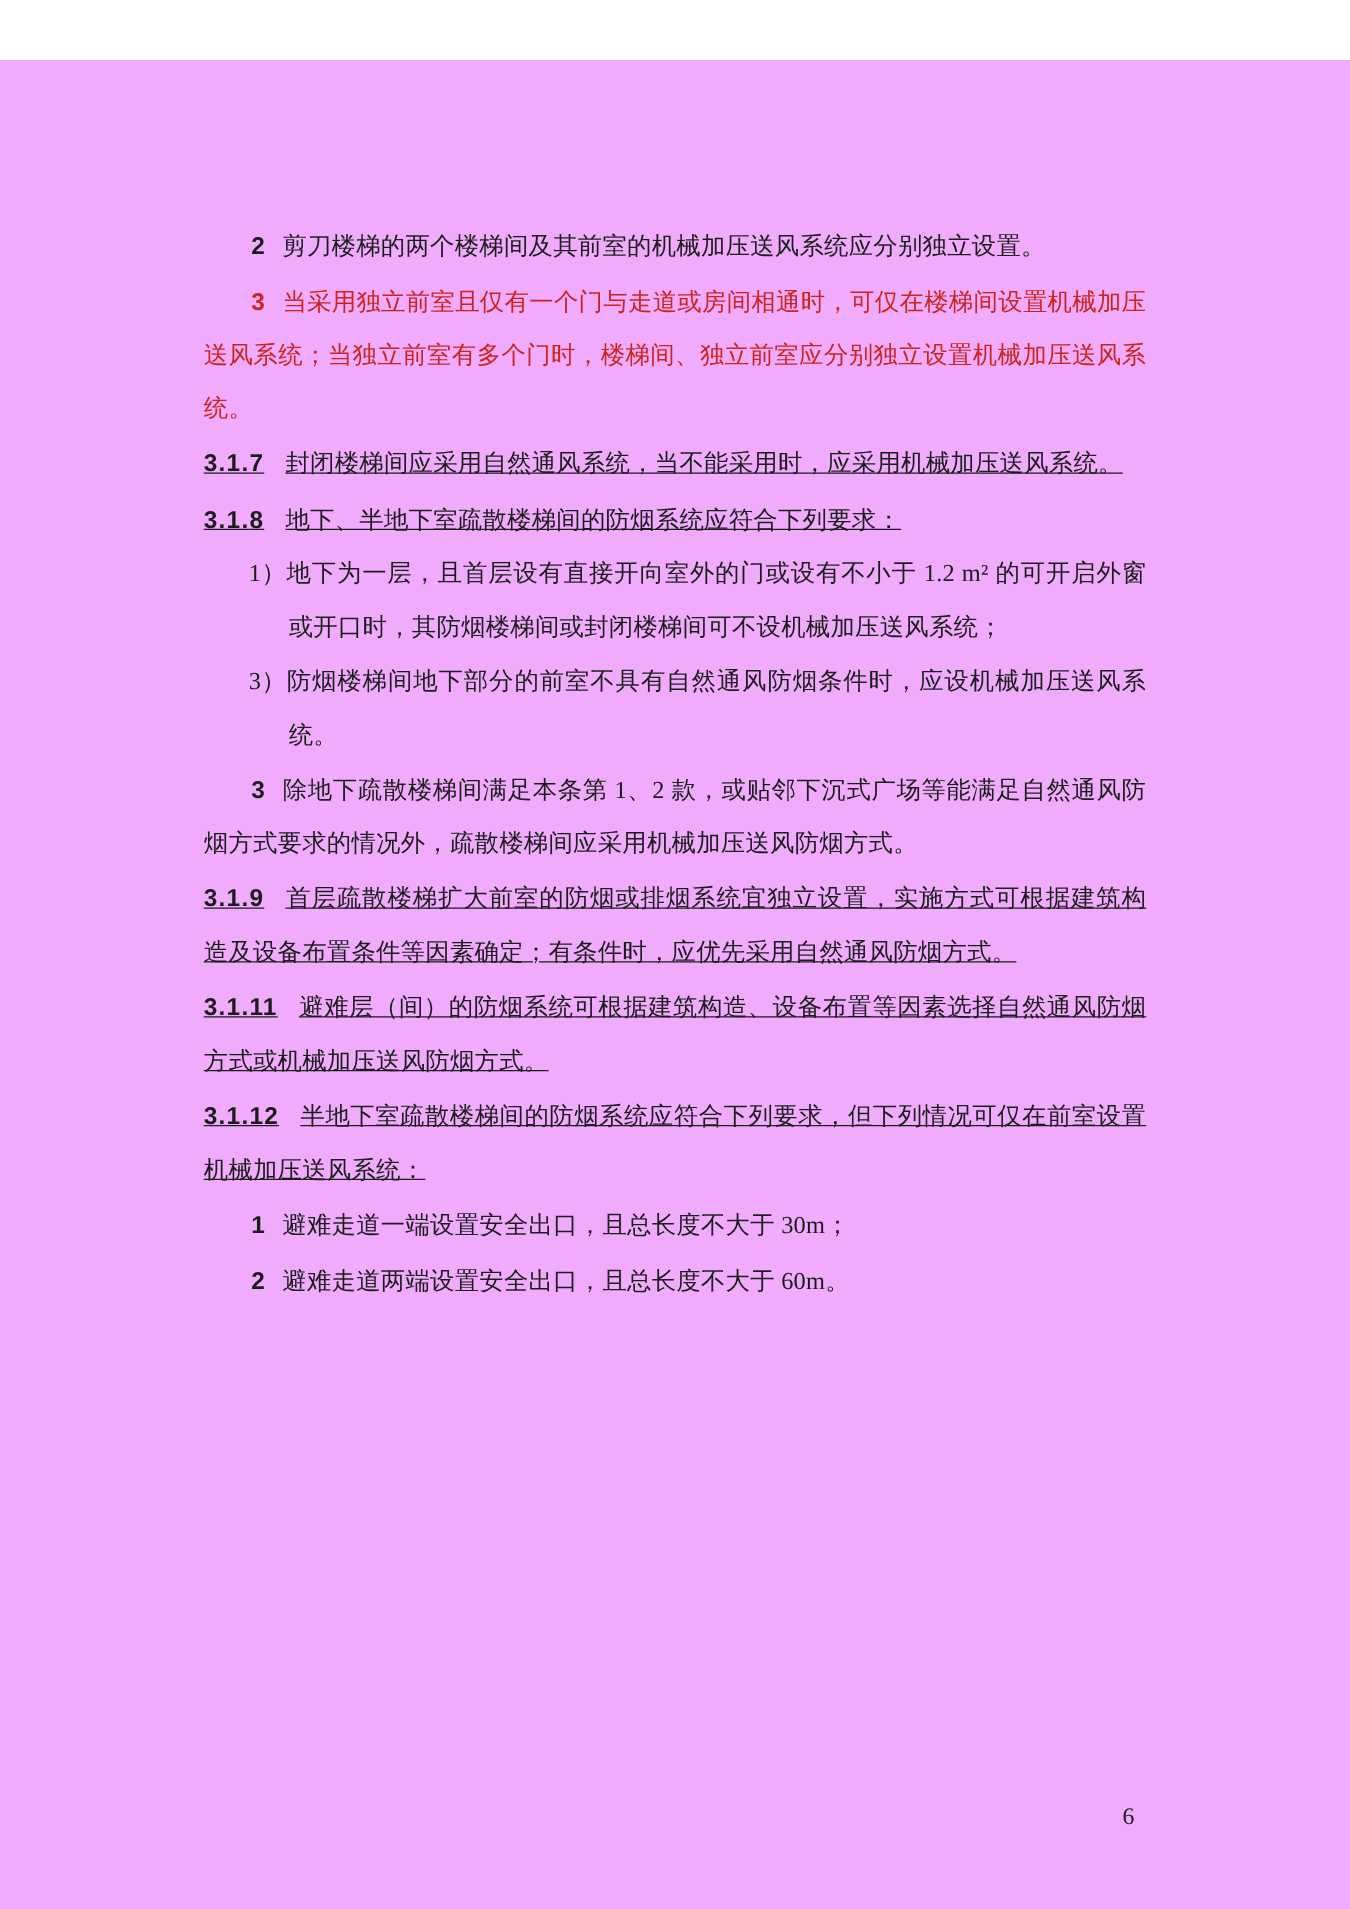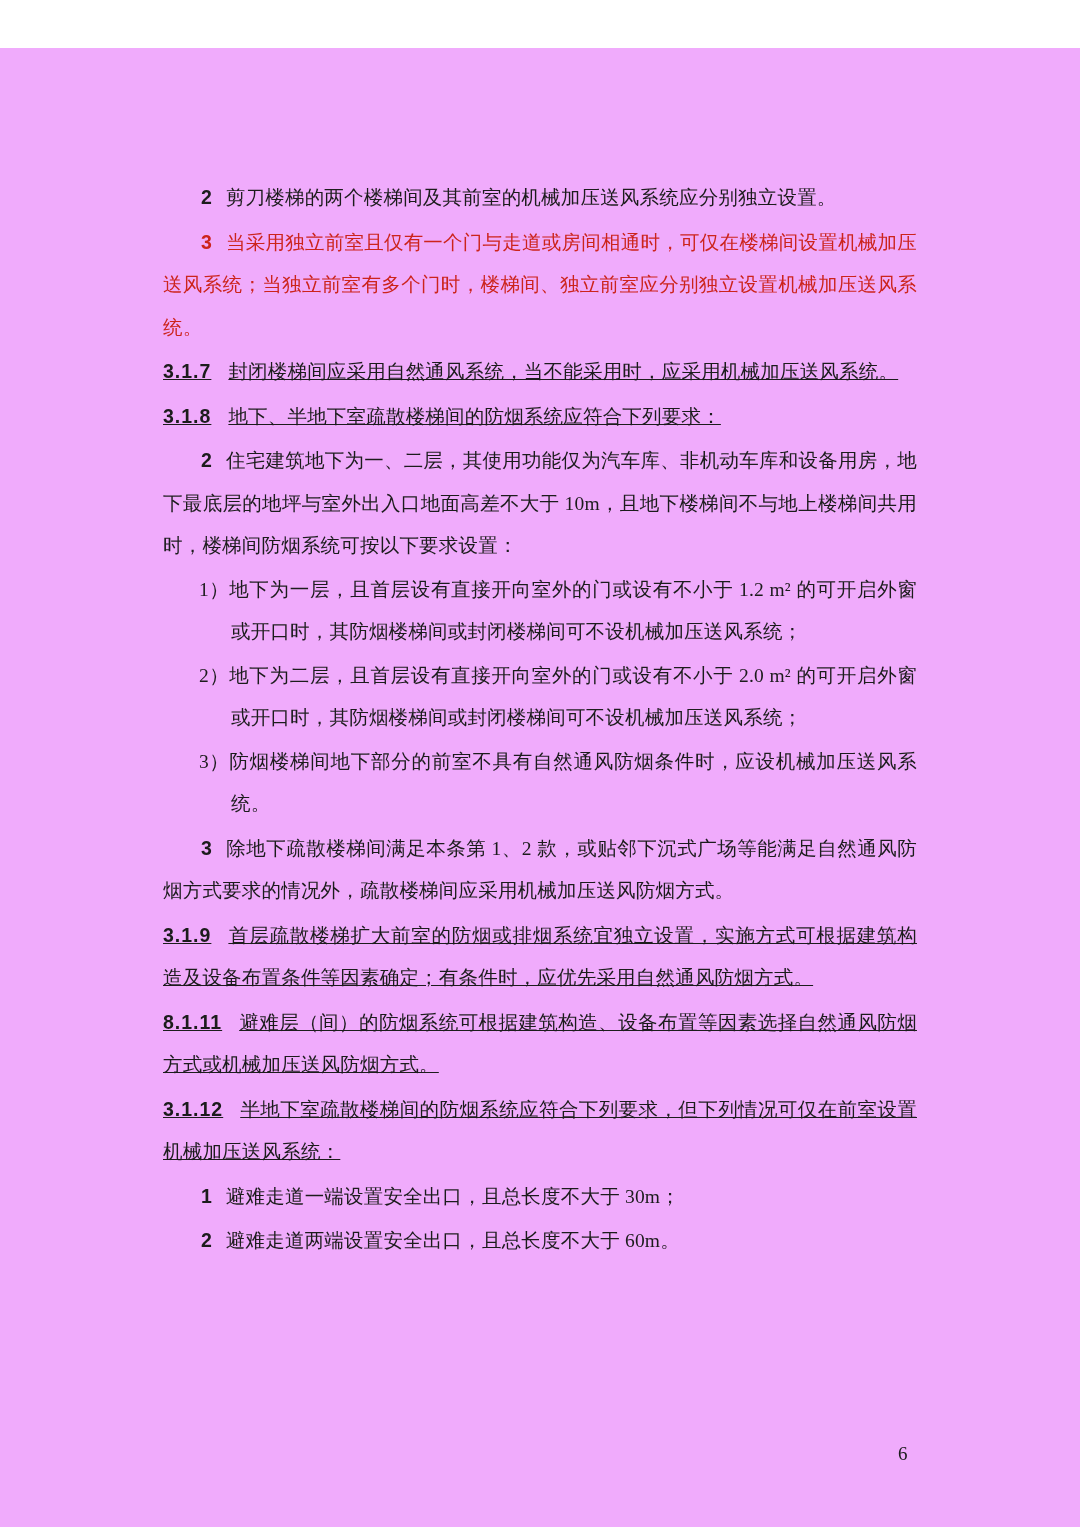--- a/index.html
+++ b/index.html
@@ -72,34 +72,32 @@
 
     <p class="para indent"><span class="num">2</span><span>剪刀楼梯的两个楼梯间及其前室的机械加压送风系统应分别独立设置。</span></p>
 
     <p class="para indent red"><span class="num">3</span><span>当采用独立前室且仅有一个门与走道或房间相通时，可仅在楼梯间设置机械加压送风系统；当独立前室有多个门时，楼梯间、独立前室应分别独立设置机械加压送风系统。</span></p>
 
     <p class="para section"><span class="num">3.1.7</span><span>封闭楼梯间应采用自然通风系统，当不能采用时，应采用机械加压送风系统。</span></p>
 
     <p class="para section"><span class="num">3.1.8</span><span>地下、半地下室疏散楼梯间的防烟系统应符合下列要求：</span></p>
 
 
-    <p class="para indent"><span class="num">2</span><span>住宅建筑地下为一、二层，其使用功能仅为汽车库、非机动车库和设备用房，地下最底层的地坪与室外出入口地面高差不大于 10m，且地下楼梯间不与地上楼梯间共用时，楼梯间防烟系统可按以下要求设置：</span></p>
 
     <p class="para hanging"><span class="num pnum">1）</span><span>地下为一层，且首层设有直接开向室外的门或设有不小于 1.2 m² 的可开启外窗或开口时，其防烟楼梯间或封闭楼梯间可不设机械加压送风系统；</span></p>
 
-    <p class="para hanging"><span class="num pnum">2）</span><span>地下为二层，且首层设有直接开向室外的门或设有不小于 2.0 m² 的可开启外窗或开口时，其防烟楼梯间或封闭楼梯间可不设机械加压送风系统；</span></p>
 
     <p class="para hanging"><span class="num pnum">3）</span><span>防烟楼梯间地下部分的前室不具有自然通风防烟条件时，应设机械加压送风系统。</span></p>
 
     <p class="para indent"><span class="num">3</span><span>除地下疏散楼梯间满足本条第 1、2 款，或贴邻下沉式广场等能满足自然通风防烟方式要求的情况外，疏散楼梯间应采用机械加压送风防烟方式。</span></p>
 
     <p class="para section"><span class="num">3.1.9</span><span>首层疏散楼梯扩大前室的防烟或排烟系统宜独立设置，实施方式可根据建筑构造及设备布置条件等因素确定；有条件时，应优先采用自然通风防烟方式。</span></p>
 
 
-    <p class="para section"><span class="num">8.1.11</span><span>避难层（间）的防烟系统可根据建筑构造、设备布置等因素选择自然通风防烟方式或机械加压送风防烟方式。</span></p>
+    <p class="para section"><span class="num">3.1.11</span><span>避难层（间）的防烟系统可根据建筑构造、设备布置等因素选择自然通风防烟方式或机械加压送风防烟方式。</span></p>
 
     <p class="para section"><span class="num">3.1.12</span><span>半地下室疏散楼梯间的防烟系统应符合下列要求，但下列情况可仅在前室设置机械加压送风系统：</span></p>
 
     <p class="para indent"><span class="num">1</span><span>避难走道一端设置安全出口，且总长度不大于 30m；</span></p>
 
     <p class="para indent"><span class="num">2</span><span>避难走道两端设置安全出口，且总长度不大于 60m。</span></p>
 
   </div>
 
   <div class="page-number">6</div>

